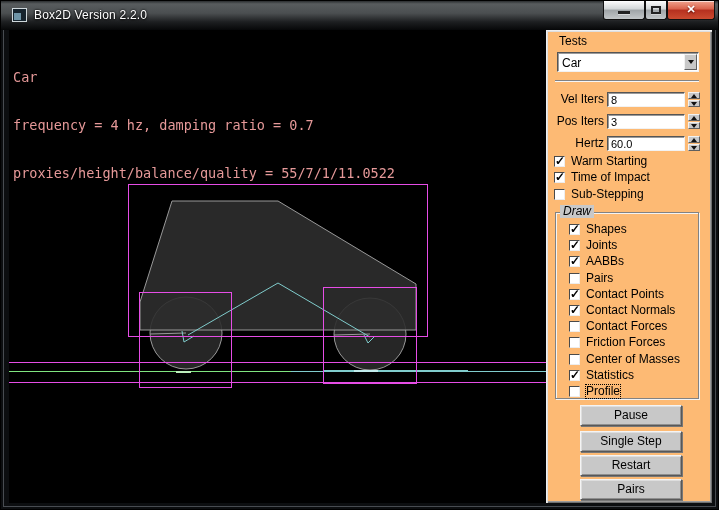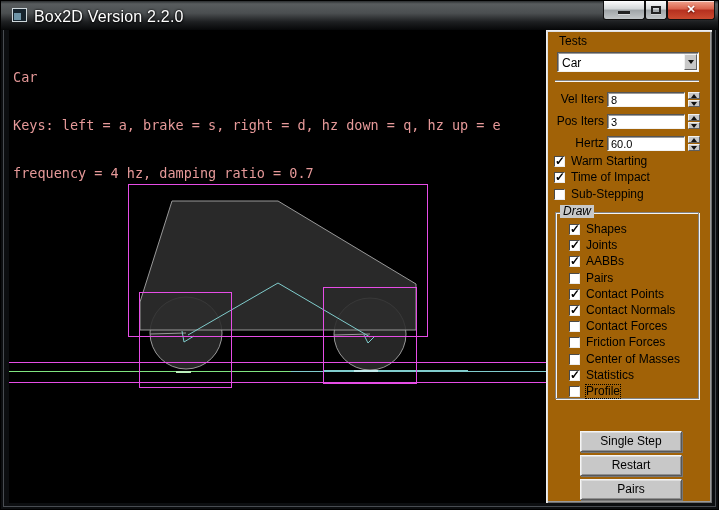--- a/index.html
+++ b/index.html
@@ -9,21 +9,21 @@
             border:1px solid #000; overflow:hidden; }
   #window .frame-glow { position:absolute; inset:2px; border:1px solid rgba(170,180,190,.38);
             pointer-events:none; z-index:0; }
 
   
   #titlebar { position:absolute; left:0; top:0; width:719px; height:29px;
       background:linear-gradient(180deg,#2a2d2f 0%,#585c5e 10%,#4b4f51 42%,#1d1f21 72%,#060708 100%); }
   #win-icon { position:absolute; left:11px; top:7px; width:15px; height:14px;
       background:#16242e; border:1px solid #cfd8dc; }
   #win-icon .pane { position:absolute; left:1px; bottom:1px; width:7px; height:7px; background:#6f95a8; }
-  #win-title { position:absolute; left:33px; top:7px; color:#fff; font-size:16px;
+  #win-title { position:absolute; left:33px; top:7px; color:#fff; font-size:12px;
       text-shadow:0 1px 3px #000, 0 0 2px #000; letter-spacing:.2px; }
   .caption-btn { position:absolute; top:0; height:19px; border:1px solid #101010; border-top:none;
       border-radius:0 0 3px 3px; box-shadow:inset 0 1px 0 rgba(255,255,255,.65); }
   #btn-min { left:602px; width:42px;
       background:linear-gradient(180deg,#fdfdfd 0%,#d2d6d8 45%,#9fa4a7 50%,#c3c7c9 100%); }
   #btn-max { left:644px; width:22px;
       background:linear-gradient(180deg,#fdfdfd 0%,#d2d6d8 45%,#9fa4a7 50%,#c3c7c9 100%); }
   #btn-close { left:666px; width:48px;
       background:linear-gradient(180deg,#f0a38e 0%,#d9614a 45%,#b5301f 50%,#cc4b30 100%); }
   .glyph-min { position:absolute; left:50%; top:10px; width:12px; height:3px; margin-left:-6px;
@@ -33,21 +33,21 @@
   .glyph-close { position:absolute; width:100%; text-align:center; top:2px; color:#fff;
       font-size:11px; font-weight:bold; text-shadow:0 1px 2px #5a1008; }
 
   
   #canvas { position:absolute; left:8px; top:29px; width:537px; height:473px; background:#000; }
   #stats { position:absolute; left:4px; top:7px; color:#E69999;
       font-family:"DejaVu Sans Mono", monospace; font-size:13.5px; line-height:16px; white-space:pre; }
   #scene { position:absolute; left:0; top:0; }
 
   
-  #panel { position:absolute; left:545px; top:29px; width:166px; height:473px; background:#a16207;
+  #panel { position:absolute; left:545px; top:29px; width:166px; height:473px; background:#fdba74;
       box-shadow:inset 1px 1px 0 #efefef, inset 2px 2px 0 #dedede, inset -1px -1px 0 #6f6f6f, inset -2px -2px 0 #9a9a9a;
       font-size:12px; color:#000; }
   .plabel { position:absolute; line-height:13px; }
   .sunken { background:#fff; border:1px solid; border-color:#555 #f2f2f2 #f2f2f2 #555;
       box-shadow:inset 1px 1px 0 #9a9a9a; }
   #combo { position:absolute; left:11px; top:22px; width:142px; height:20px; }
   #combo .val { position:absolute; left:4px; top:3px; font-size:12px; }
   .mini-btn { position:absolute; background:#C8C8C8; border:1px solid;
       border-color:#f2f2f2 #5f5f5f #5f5f5f #f2f2f2; }
   #combo .arrow-btn { right:1px; top:1px; width:13px; height:16px; }
@@ -126,22 +126,22 @@
 
       <rect x="119" y="154" width="299" height="152" fill="none" shape-rendering="crispEdges" stroke="#E64DE6"></rect>
       <rect x="130" y="262" width="92" height="95" fill="none" shape-rendering="crispEdges" stroke="#E64DE6"></rect>
       <rect x="314" y="257" width="93" height="96" fill="none" shape-rendering="crispEdges" stroke="#E64DE6"></rect>
       <line x1="0" y1="332.5" x2="537" y2="332.5" shape-rendering="crispEdges" stroke="#E64DE6"></line>
       <line x1="0" y1="352.5" x2="537" y2="352.5" shape-rendering="crispEdges" stroke="#E64DE6"></line>
     </svg>
 
     <div id="stats">
       <div>Car</div>
-      <div>Keys: left = a, brake = s, right = d, hz down = q, hz up = e</div>
       <div>frequency = 4 hz, damping ratio = 0.7</div>
+      <div>proxies/height/balance/quality = 55/7/1/11.0522</div>
     </div>
   </div>
 
   <div id="panel">
     <div class="plabel" style="left:13px;top:5px">Tests</div>
 
     <div id="combo" class="sunken">
       <div class="val">Car</div>
       <div class="mini-btn arrow-btn">
         <div class="tri-down"></div>
@@ -209,17 +209,18 @@
     <div class="cb-label" style="left:40px;top:290px">Contact Forces</div>
     <div class="cb" style="left:23px;top:307px"></div>
     <div class="cb-label" style="left:40px;top:306px">Friction Forces</div>
     <div class="cb" style="left:23px;top:324px"></div>
     <div class="cb-label" style="left:40px;top:323px">Center of Masses</div>
     <div class="cb checked" style="left:23px;top:340px"></div>
     <div class="cb-label" style="left:40px;top:339px">Statistics</div>
     <div class="cb" style="left:23px;top:356px"></div>
     <div class="cb-label focus-dotted" style="left:40px;top:355px">Profile</div>
 
+    <div class="btn3d" style="top:375px">Pause</div>
     <div class="btn3d" style="top:425px">Restart</div>
     <div class="btn3d" style="top:401px">Single Step</div>
     <div class="btn3d" style="top:449px">Pairs</div>
   </div>
 </div>
 
 </body></html>

